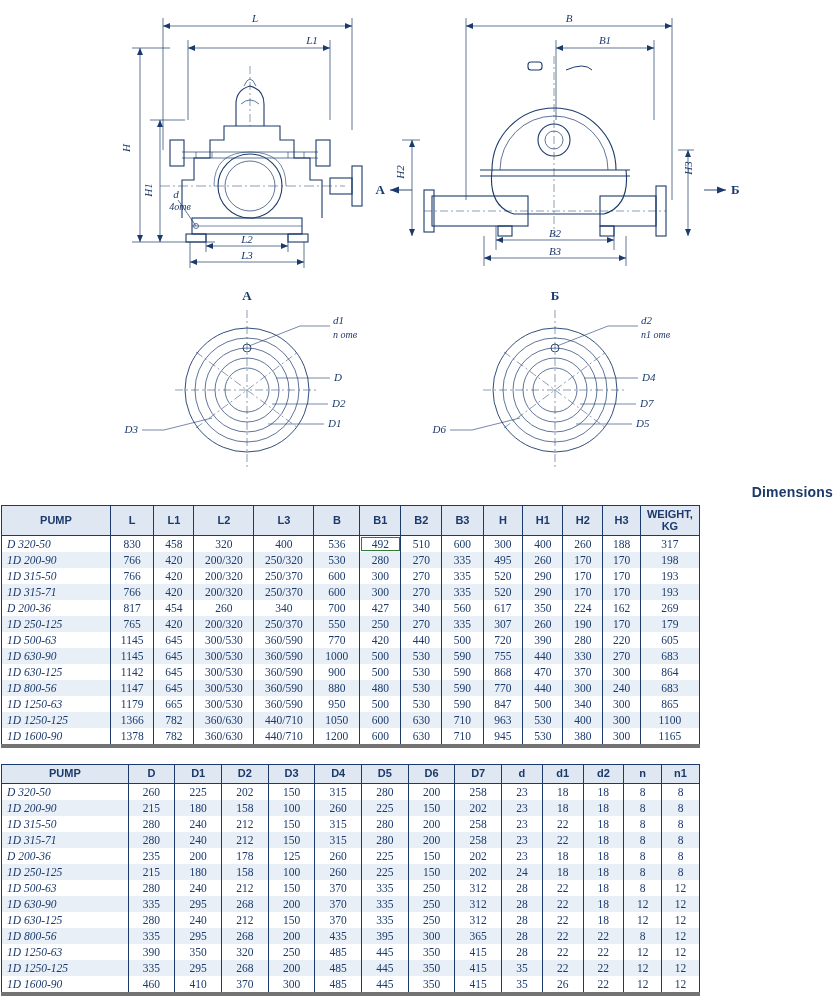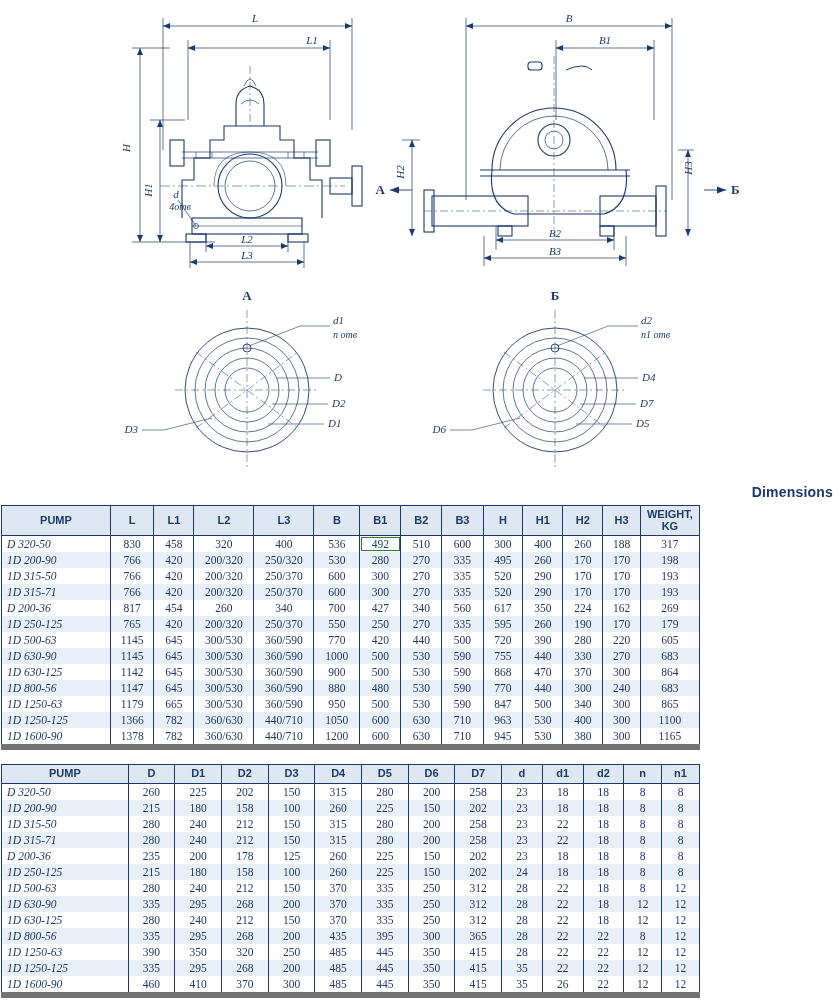--- a/index.html
+++ b/index.html
@@ -42,21 +42,21 @@
   }
   table.spec td{
     border-left:1px solid #1b3a6b;
     border-right:1px solid #1b3a6b;
     padding:1px 3px;
     text-align:center;
     height:14px;
   }
   table.spec tr.alt td{background:#e9eff7;}
   table.spec td.name{text-align:left;padding-left:5px;font-style:italic;}
-  table.spec tr:last-child td{border-bottom:6px solid #737373;margin-left:32px;}
+  table.spec tr:last-child td{border-bottom:4px solid #737373;margin-left:32px;}
   table.spec tr:first-child td{border-top:none;}
   .tbl-wrap{position:absolute;left:0;}
   #table1-wrap{top:505px;}
   #table2-wrap{top:764px;}
   .hl{outline:1.5px solid #2f7d32;outline-offset:-2px;}
 </style>
 </head>
 <body>
 
 <div class="drawing">
@@ -421,21 +421,21 @@
         <tr class="alt">
           <td class="name">1D 250-125</td>
           <td>765</td>
           <td>420</td>
           <td>200/320</td>
           <td>250/370</td>
           <td>550</td>
           <td>250</td>
           <td>270</td>
           <td>335</td>
-          <td>595</td>
+          <td>307</td>
           <td>260</td>
           <td>190</td>
           <td>170</td>
           <td>179</td>
         </tr>
         <tr>
           <td class="name">1D 500-63</td>
           <td>1145</td>
           <td>645</td>
           <td>300/530</td>

